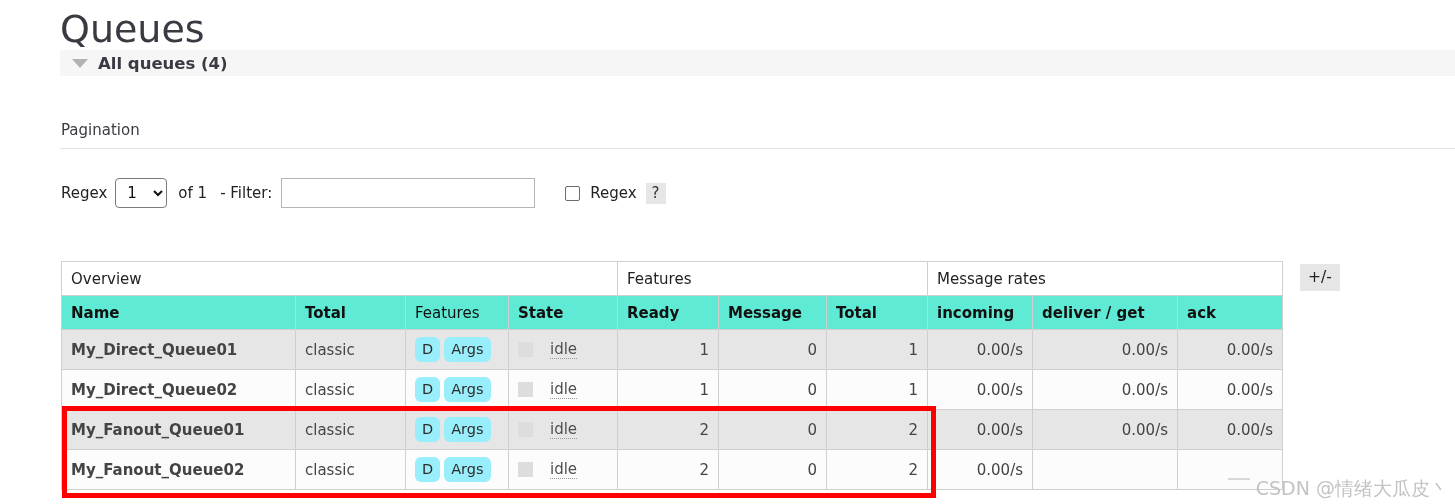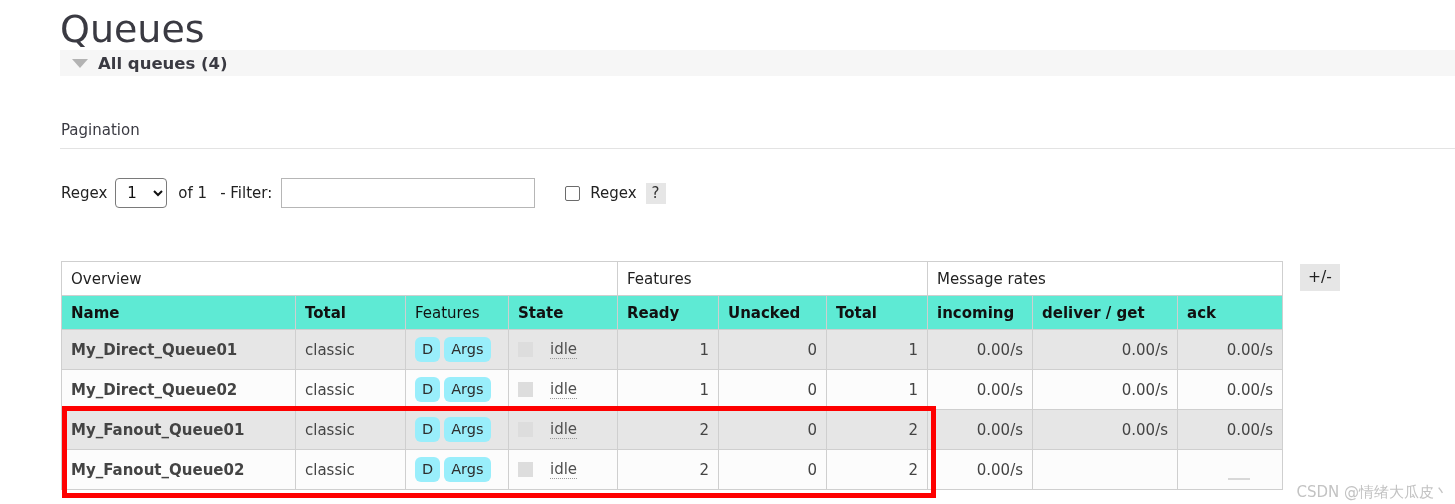--- a/index.html
+++ b/index.html
@@ -234,21 +234,21 @@
     left: 62px; top: 406px;
     width: 874px; height: 92px;
     border: 5px solid #fe0000;
     pointer-events: none;
   }
 
   
   .watermark {
     position: absolute;
     right: 6px; bottom: 2px;
-    font-size: 15px;
+    font-size: 19px;
     color: #c3c3c3;
     white-space: nowrap;
     font-family: "DejaVu Sans", "Liberation Sans", sans-serif;
   }
   .wm-rule {
     position: absolute;
     left: 1228px; top: 478px;
     width: 22px; height: 2px;
     background: #d8d8d8;
   }
@@ -299,21 +299,21 @@
         <th colspan="4">Overview</th>
         <th colspan="3">Features</th>
         <th colspan="3">Message rates</th>
       </tr>
       <tr class="colrow">
         <th>Name</th>
         <th>Total</th>
         <th class="light">Features</th>
         <th>State</th>
         <th class="num">Ready</th>
-        <th class="num">Unacked</th>
+        <th class="num">Message</th>
         <th class="num">Total</th>
         <th class="num">incoming</th>
         <th class="num">deliver / get</th>
         <th class="num">ack</th>
       </tr>
     </thead>
     <tbody>
 
       <tr class="odd">
         <td class="name-cell">My_Direct_Queue01</td>

